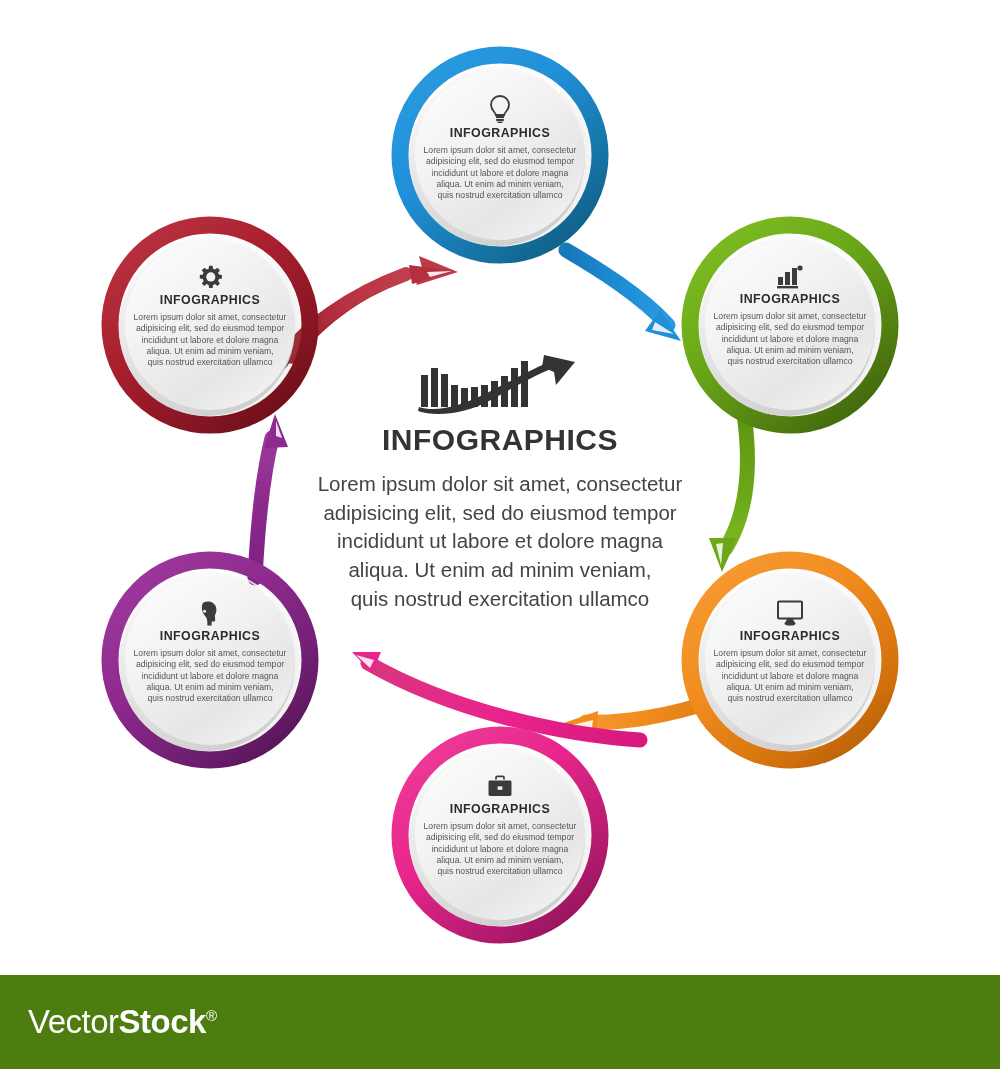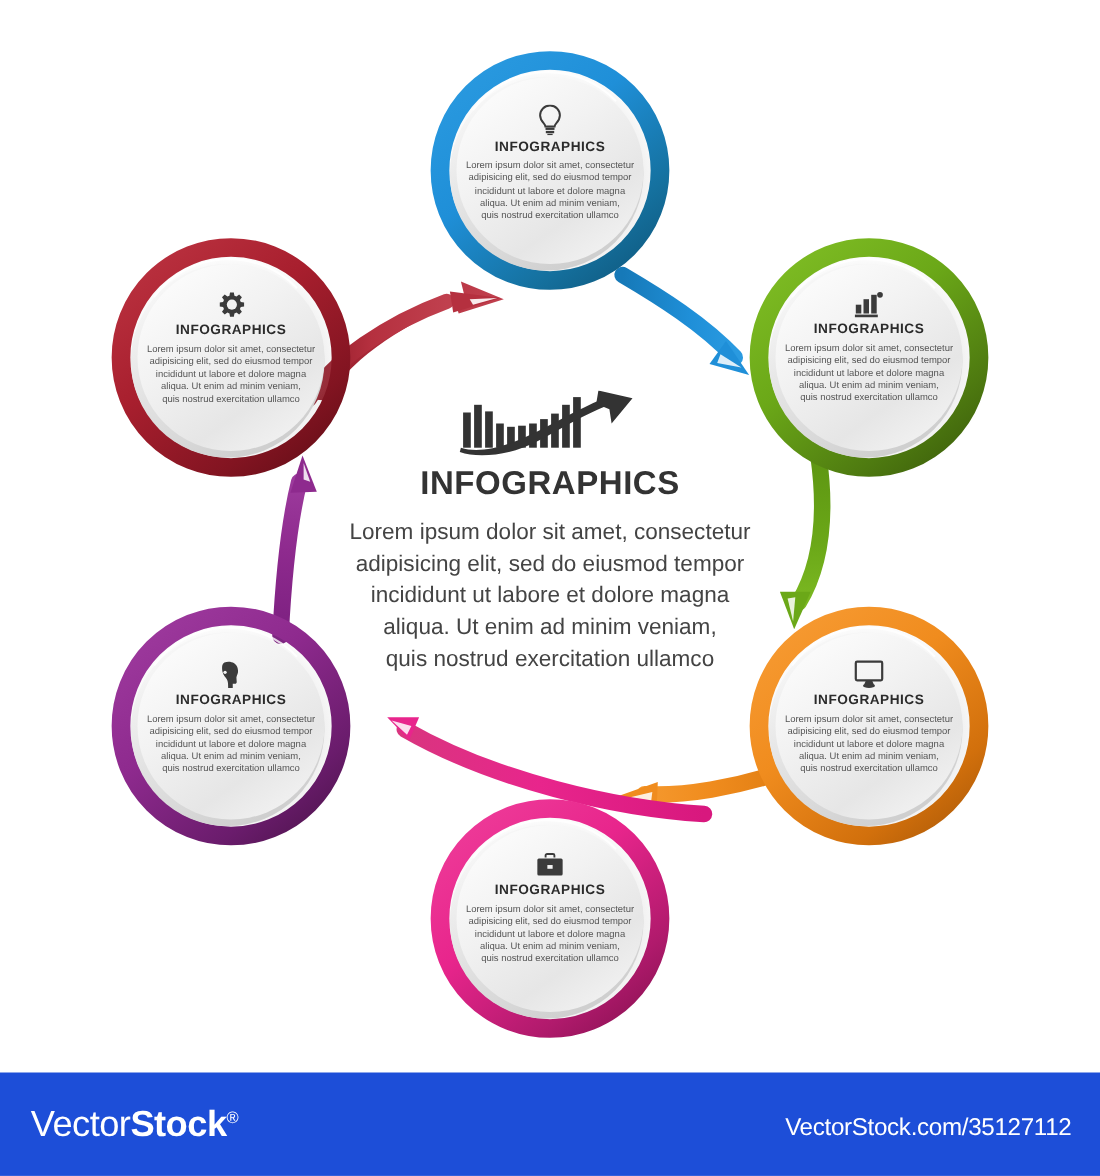--- a/index.html
+++ b/index.html
@@ -42,21 +42,21 @@
     letter-spacing:0.45px;margin:0 0 5px 0;
   }
   .node-body{
     font-size:8.6px;color:#555555;line-height:1.32;
     margin:0;white-space:pre-line;
   }
 
   
   #footer{
     position:absolute;left:0;top:975px;width:1000px;height:94px;
-    background:#1d4ed8;
+    background:#4d7c0f;
   }
   .wm-logo{
     position:absolute;left:28px;top:28px;
     font-size:33px;color:#ffffff;letter-spacing:-0.5px;
     font-family:"Liberation Sans", sans-serif;
   }
   .wm-logo .thin{font-weight:400;}
   .wm-logo .bold{font-weight:bold;}
   .wm-logo .reg{font-size:15px;vertical-align:super;font-weight:400;}
   .wm-url{
@@ -372,14 +372,13 @@
 adipisicing elit, sed do eiusmod tempor
 incididunt ut labore et dolore magna
 aliqua. Ut enim ad minim veniam,
 quis nostrud exercitation ullamco</p>
   </div>
 
 </div>
 
 <div id="footer">
   <div class="wm-logo"><span class="thin">Vector</span><span class="bold">Stock</span><span class="reg">®</span></div>
-  <div class="wm-url">VectorStock.com/35127112</div>
 </div>
 
 </body></html>

